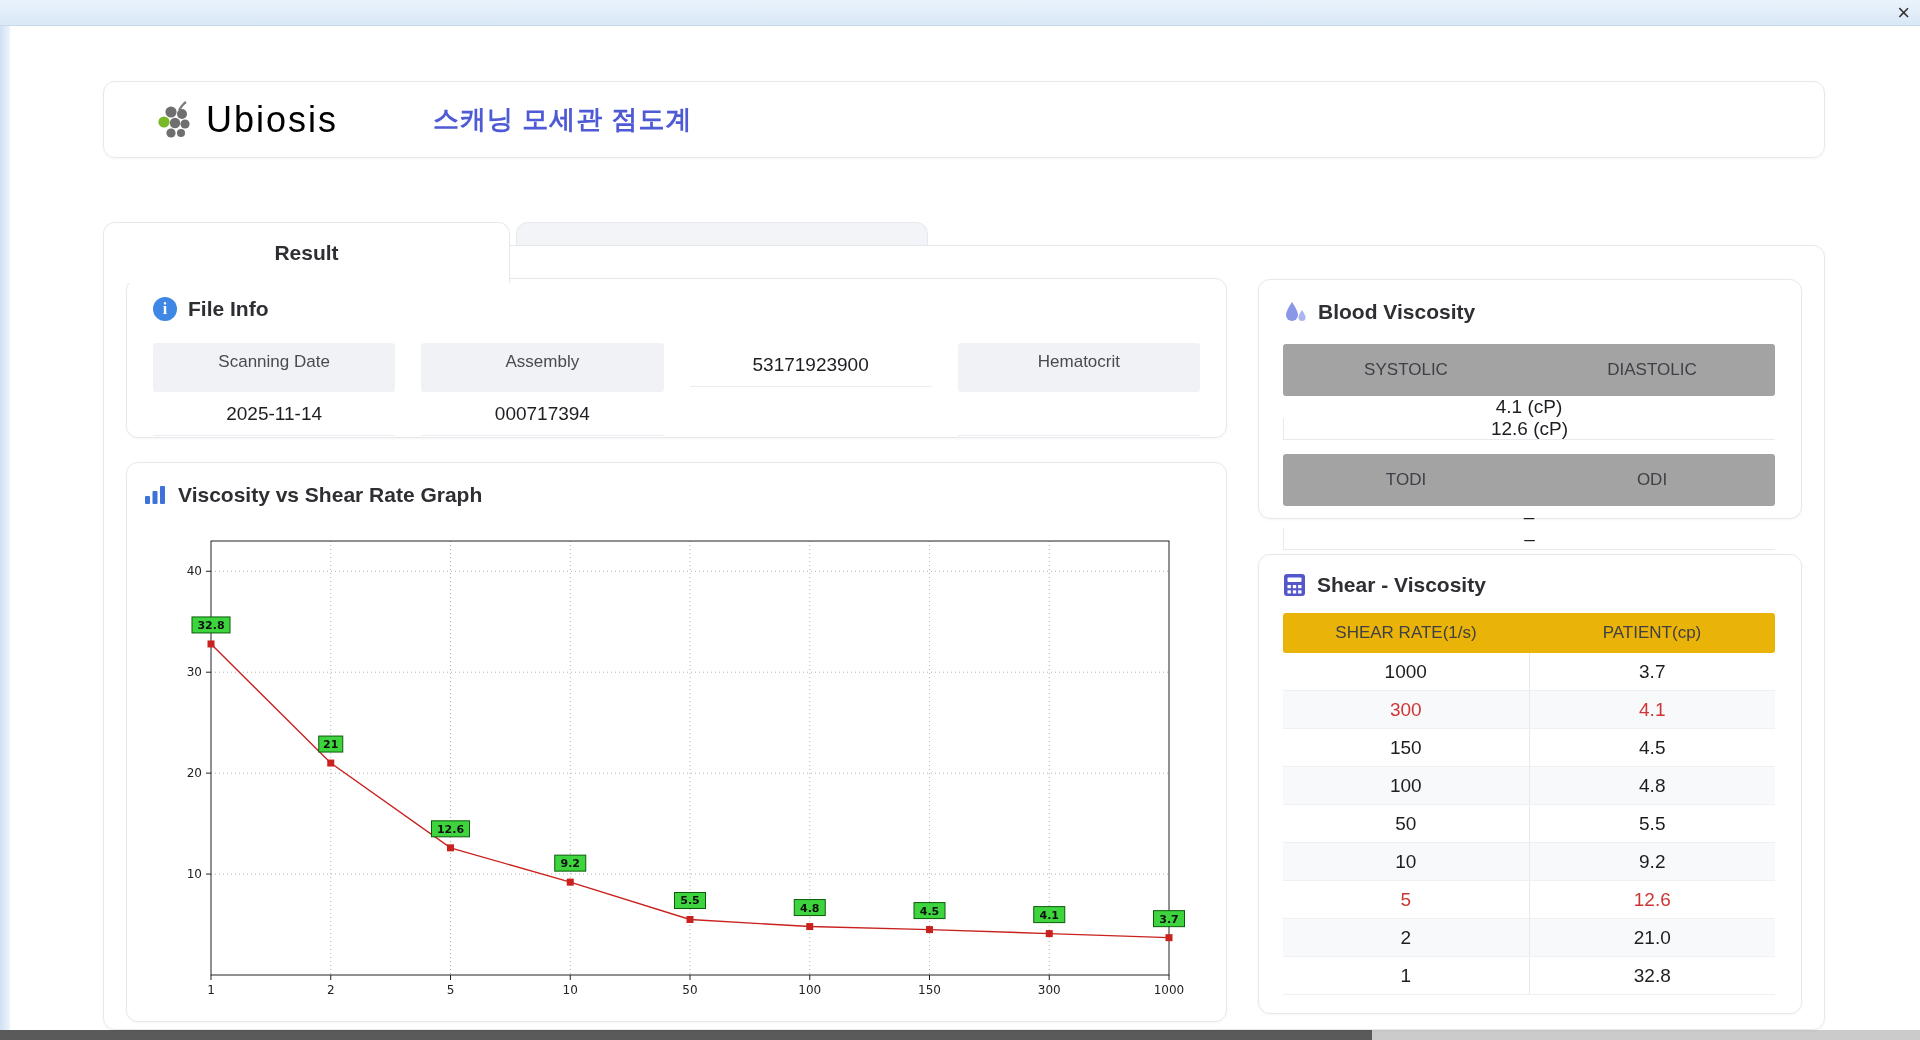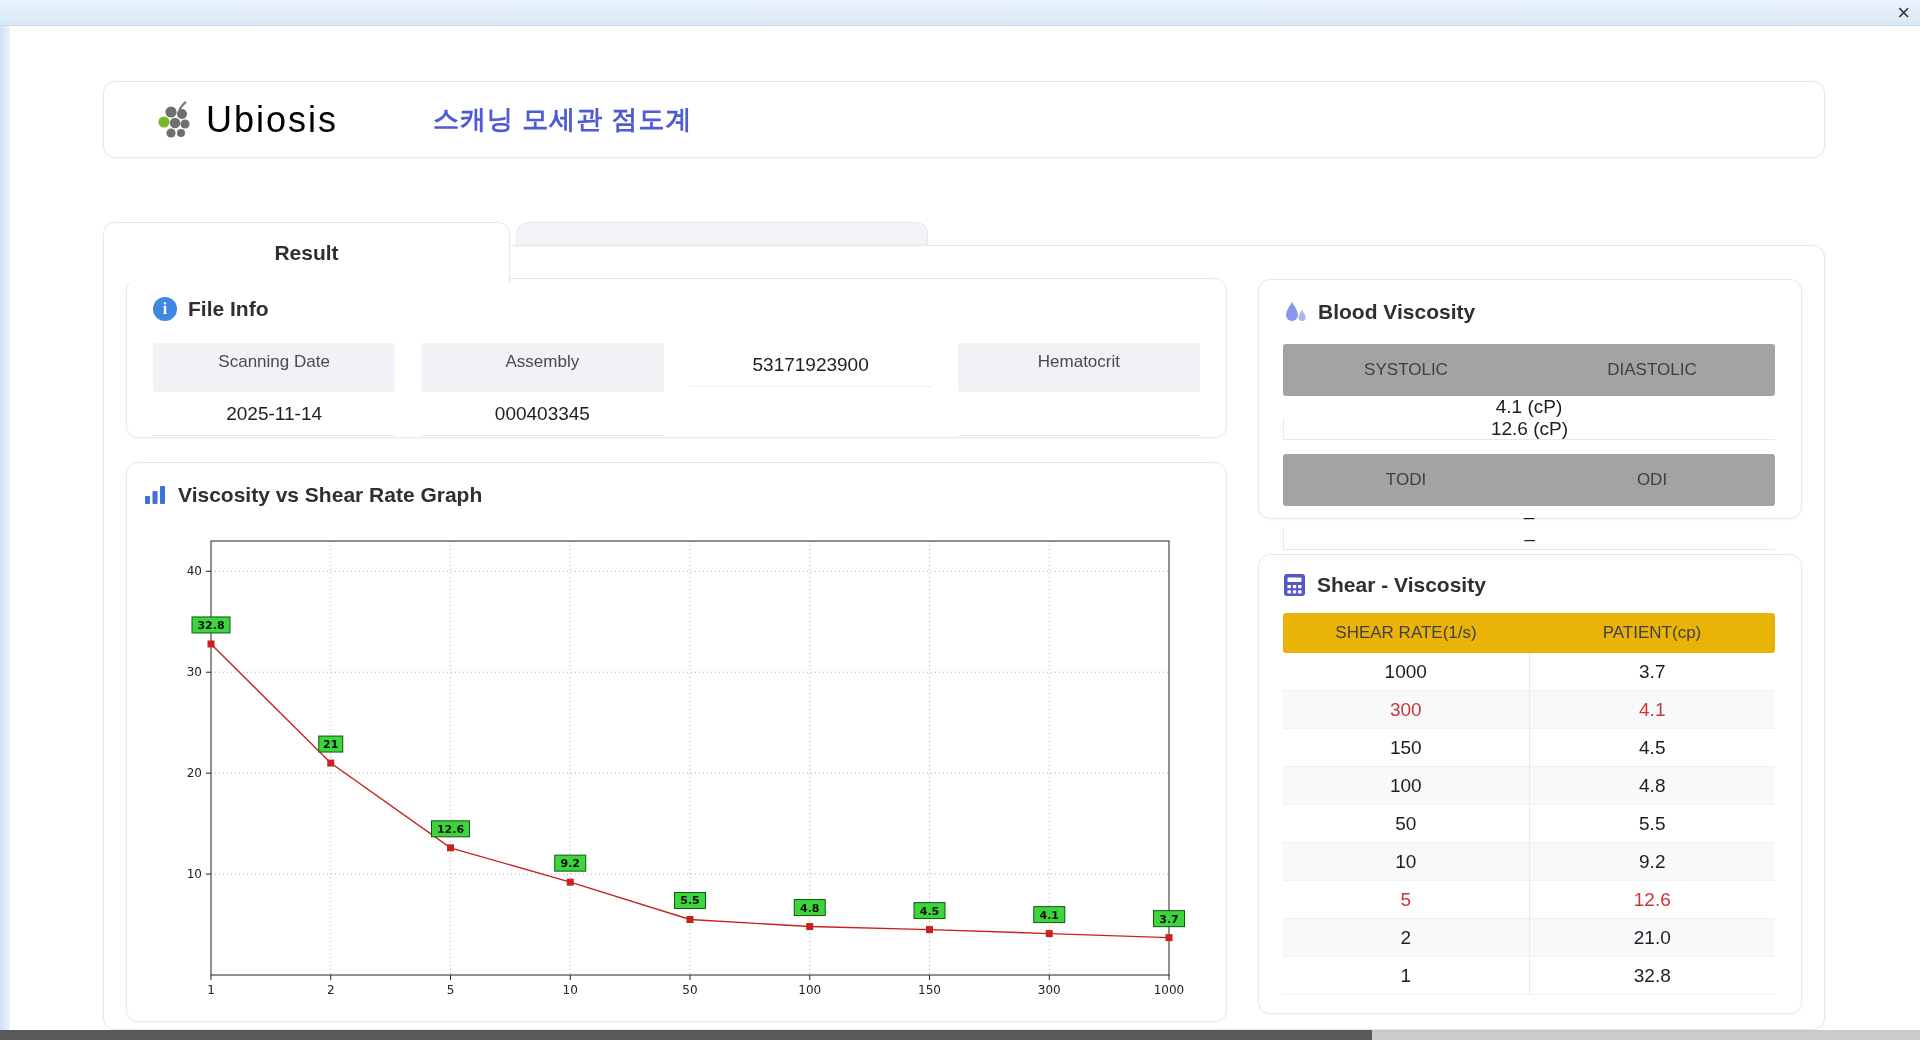--- a/index.html
+++ b/index.html
@@ -111,21 +111,21 @@
       <span class="info-icon">i</span>
       <span class="sec-title">File Info</span>
     </div>
     <div class="fi-fields">
       <div class="fi-field">
         <div class="fi-label">Scanning Date</div>
         <div class="fi-value">2025-11-14</div>
       </div>
       <div class="fi-field">
         <div class="fi-label">Assembly</div>
-        <div class="fi-value">000403345</div>
+        <div class="fi-value">000717394</div>
       </div>
       <div class="fi-field">
         <div class="fi-value">53171923900</div>
       </div>
       <div class="fi-field">
         <div class="fi-label">Hematocrit</div>
         <div class="fi-value"></div>
       </div>
     </div>
   </div>

